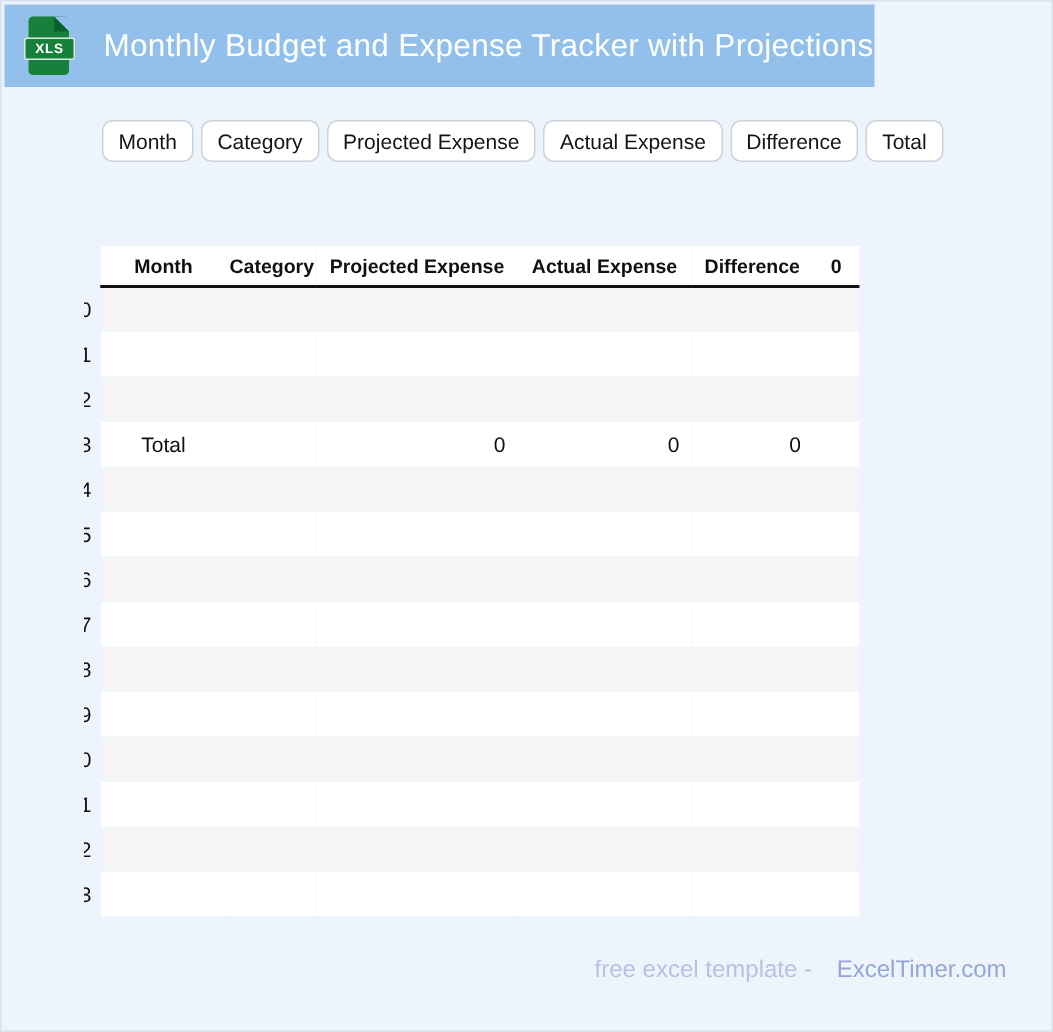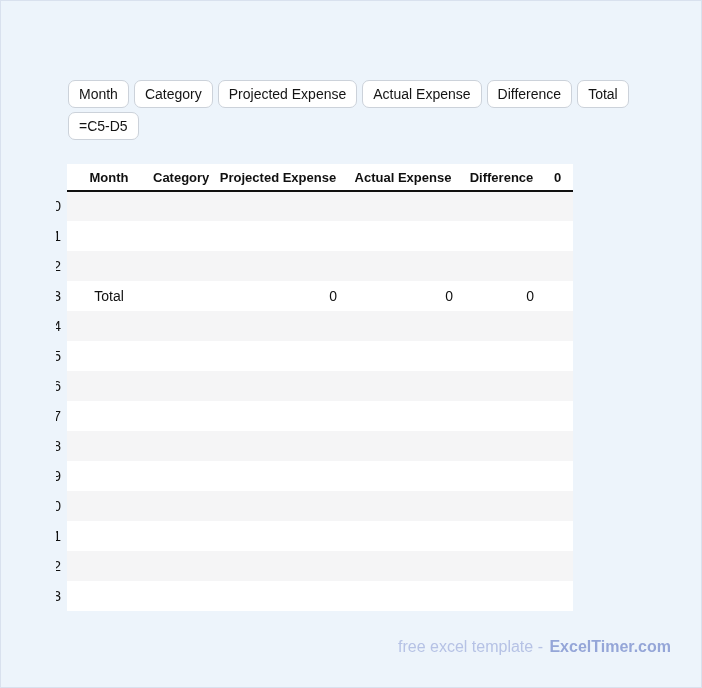--- a/index.html
+++ b/index.html
@@ -99,39 +99,44 @@
   }
   table.preview tr.alt td { background: var(--row-alt, #f5f5f6); }
   table.preview td.c0 { background: transparent !important; text-align: right; padding: 0 6px 0 0; }
   table.preview td.c1, table.preview td.c2, table.preview td.c6 { text-align: center; }
   table.preview td.c3, table.preview td.c4, table.preview td.c5 { text-align: right; }
   .footer {
     position: absolute; right: 30px; top: 637px;
     font-size: 16px; text-align: right; white-space: nowrap;
   }
   .footer .prefix { color: var(--footer-text, #b6c2e5); }
-  .footer .brand  { color: var(--footer-brand, #95a6d8); font-weight: bold; text-decoration: none; margin-left: 2px; }
+  .footer .brand  { color: var(--footer-brand, #95a6d8); font-weight: normal; text-decoration: none; margin-left: 12px; }
 </style>
 </head>
 <body>
 
 <div class="card">
 
+  <header class="banner">
+    <span class="xls-icon">
+      <span class="xls-band">XLS</span>
+    </span>
+    <h1 class="banner-title">Monthly Budget and Expense Tracker with Projections</h1>
+  </header>
 
   <div class="chips" id="chips">
       <div class="chip-row">
         <span class="chip">Month</span>
         <span class="chip">Category</span>
         <span class="chip">Projected Expense</span>
         <span class="chip">Actual Expense</span>
         <span class="chip">Difference</span>
         <span class="chip">Total</span>
       </div>
       <div class="chip-row">
-        <span class="chip">=C5-D5</span>
       </div>
     </div>
 
   <div class="table-wrap">
     <table class="preview" id="preview-table">
       <colgroup>
         <col class="w0">
           <col class="w1">
           <col class="w2">
           <col class="w3">

